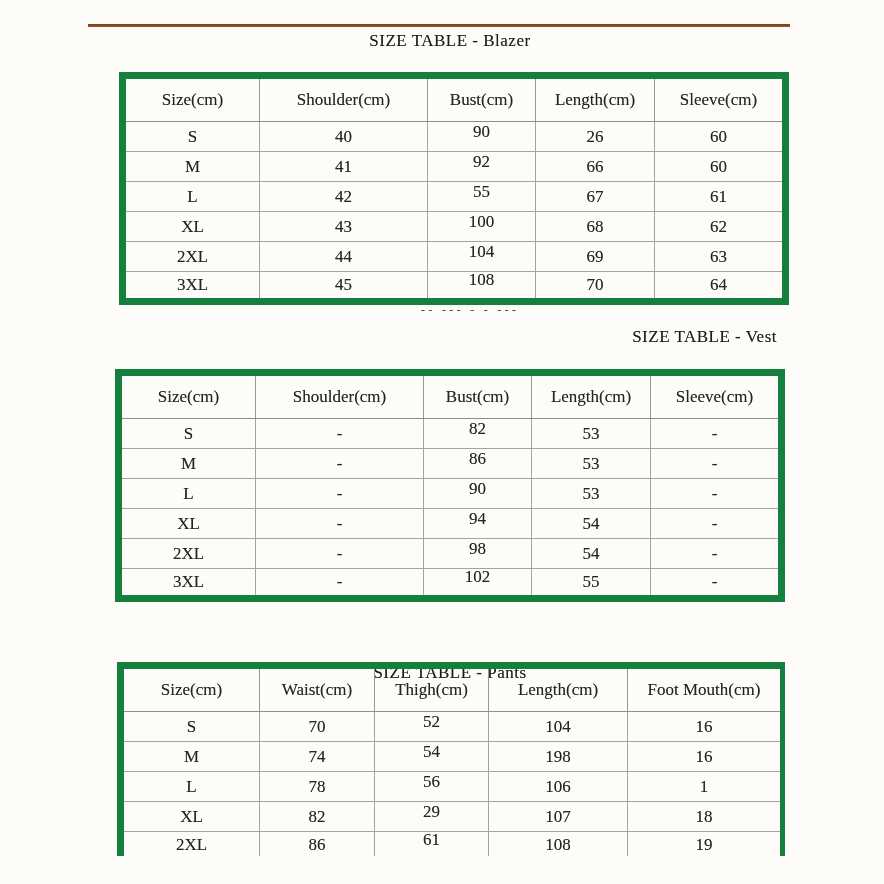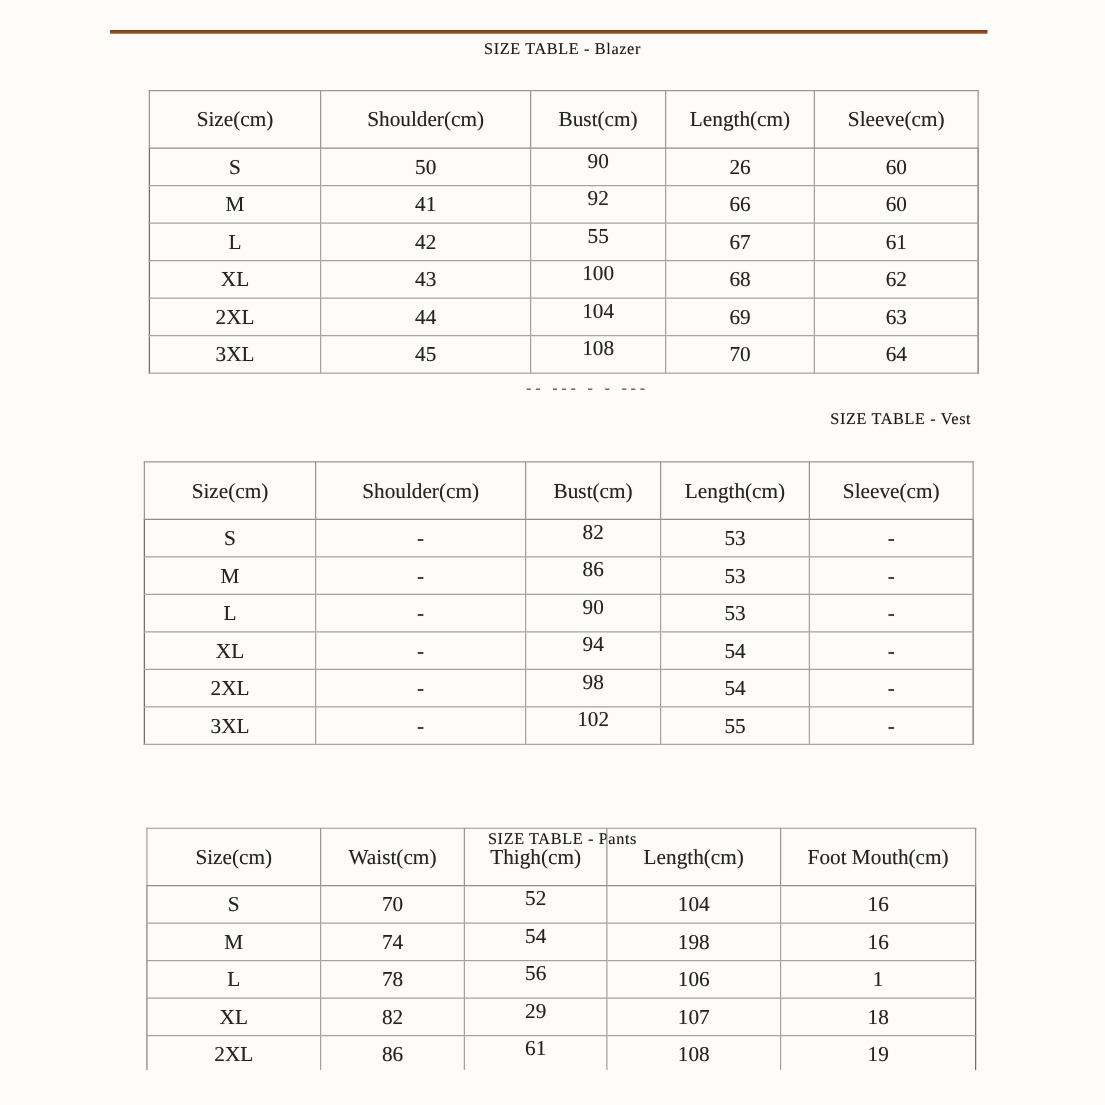--- a/index.html
+++ b/index.html
@@ -13,21 +13,21 @@
   }
   .top-rule {
     position: absolute;
     left: 88px; top: 24px;
     width: 702px; height: 3px;
     background: linear-gradient(#7c3c18, #9c5526);
   }
   .section-title {
     position: absolute;
     text-align: center;
-    font-size: 13px;
+    font-size: 17px;
     letter-spacing: 0.5px;
     color: #1c1c1c;
     text-shadow: 0 0 0.6px rgba(30,30,30,0.45);
   }
   .cropped-fragment {
     position: absolute;
     left: 375px; top: 305px;
     width: 190px; height: 10px;
     overflow: hidden;
     font-size: 13px;
@@ -45,21 +45,21 @@
   }
   table.size-table th, table.size-table td {
     border: 1px solid #979797;
     text-align: center;
     vertical-align: middle;
     font-weight: normal;
     text-shadow: 0 0 0.6px rgba(30,30,30,0.4);
     overflow: hidden;
     white-space: nowrap;
   }
-  table.size-table { border: 1px solid #15803d; }
+  table.size-table { border: 7px solid #15803d; }
   table.size-table thead th {
     height: 46px;
     border-bottom: 1px solid #8d8d8d;
   }
   table.size-table tbody td { height: 30px; border-color: #a3a3a3; }
   table.size-table tbody td:first-child { border-left-color: #6f6f6f; }
   table.size-table tbody td:last-child { border-right-color: #6f6f6f; }
   table.size-table td .raise { position: relative; top: -5px; display: inline-block; }
   .pants-clip {
     position: absolute;
@@ -89,21 +89,21 @@
         <th>Size(cm)</th>
         <th>Shoulder(cm)</th>
         <th>Bust(cm)</th>
         <th>Length(cm)</th>
         <th>Sleeve(cm)</th>
       </tr>
     </thead>
     <tbody>
       <tr>
         <td><span>S</span></td>
-        <td><span>50</span></td>
+        <td><span>40</span></td>
         <td><span class="raise">90</span></td>
         <td><span>26</span></td>
         <td><span>60</span></td>
       </tr>
       <tr>
         <td><span>M</span></td>
         <td><span>41</span></td>
         <td><span class="raise">92</span></td>
         <td><span>66</span></td>
         <td><span>60</span></td>

